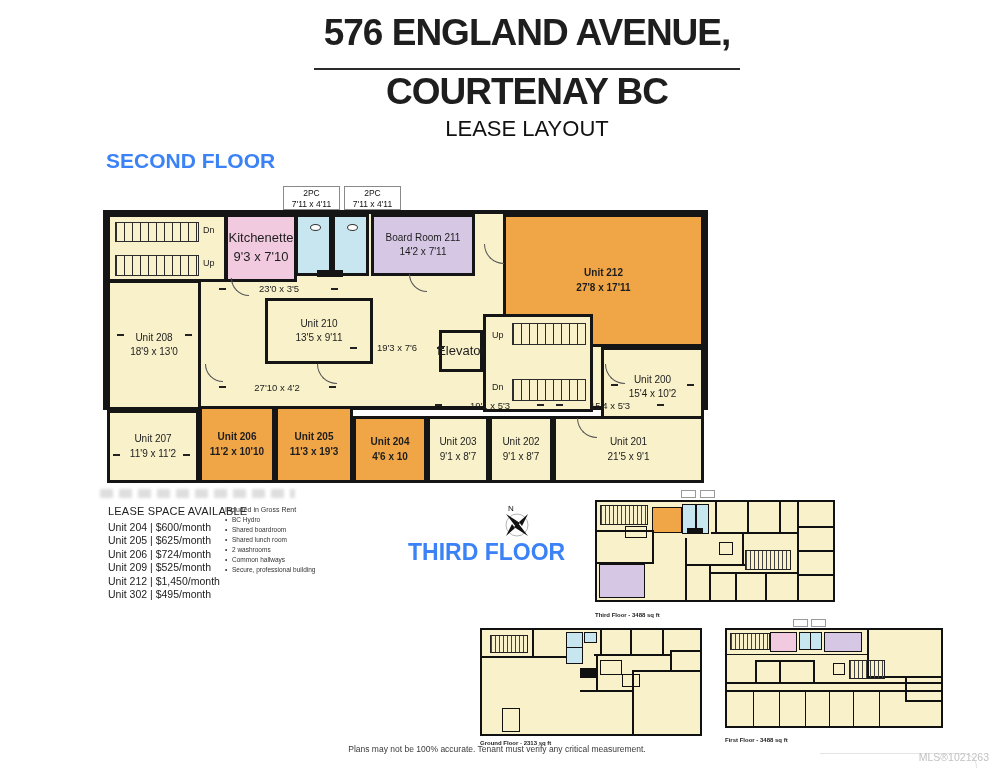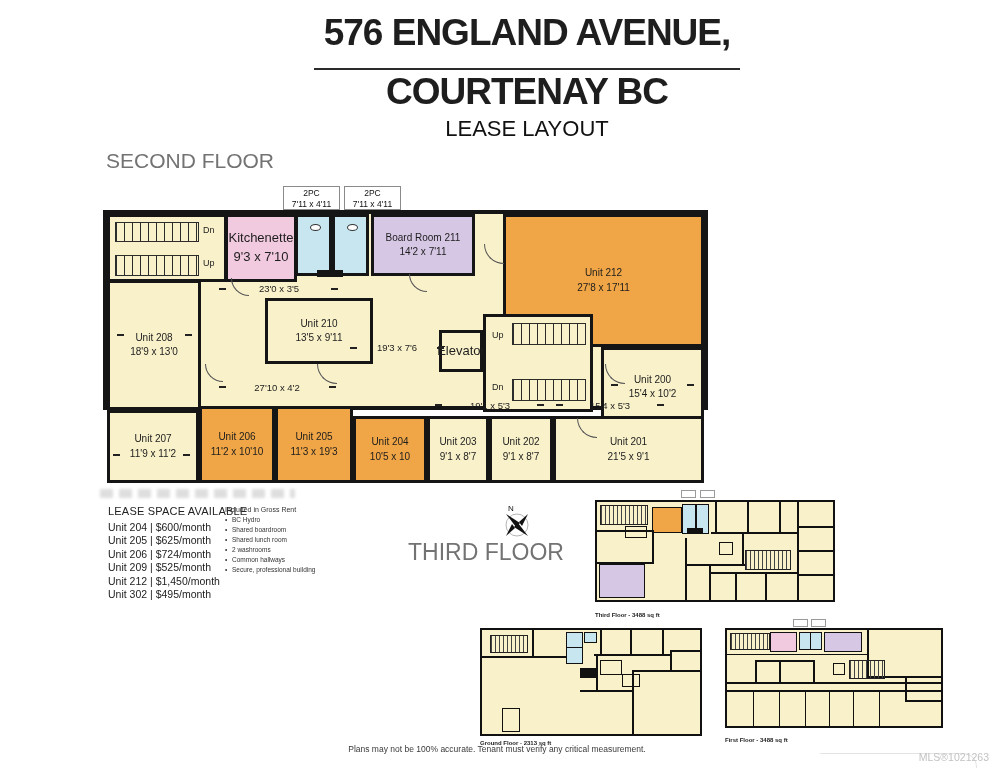--- a/index.html
+++ b/index.html
@@ -9,29 +9,29 @@
   *{margin:0;padding:0;box-sizing:border-box}
   html,body{width:994px;height:768px;background:#fff;overflow:hidden;
     font-family:"Liberation Sans",sans-serif;color:#1e1e1e;position:relative}
 
   
   #title{position:absolute;left:60px;top:12px;width:934px;text-align:center}
   #title .l1{font-size:37px;font-weight:bold;letter-spacing:-1px}
   #title .l1 span{display:inline-block;border-bottom:2px solid #2b2b2b;padding:0 10px 14px 10px}
   #title .l2{font-size:37px;font-weight:bold;letter-spacing:-1px;margin-top:1px}
   #title .sub{font-size:22px;margin-top:3px;color:#111}
-  .floor-head{position:absolute;font-size:21px;font-weight:normal;color:#737373}
+  .floor-head{position:absolute;font-size:21px;font-weight:bold;color:#3b82f6}
 
   
   #plan{position:absolute;left:103px;top:210px;width:605px;height:200px;
     border:4px solid var(--wall);background:var(--cream)}
   .room{position:absolute;border:3px solid var(--wall);background:var(--cream);
     display:flex;flex-direction:column;align-items:center;justify-content:center;
     text-align:center;font-size:10px;line-height:1.45;color:#1d1d1d}
-  .room.orange{background:var(--orange);font-weight:normal}
+  .room.orange{background:var(--orange);font-weight:bold}
   .room.pink{background:var(--pink);font-size:13px}
   .room.blue{background:var(--blue)}
   .room.purple{background:var(--purple)}
   .room .rname,.room .rdims{pointer-events:none}
   .small-label{font-size:13px}
   .corridor-label{position:absolute;font-size:9.5px;text-align:center;color:#1d1d1d}
   .stair-label{position:absolute;font-size:9px;color:#1d1d1d}
   .hatch-v{position:absolute;background-image:repeating-linear-gradient(90deg,#2c2c2c 0,#2c2c2c 1px,transparent 1px,transparent 8px);border:1px solid #2c2c2c}
   .wallbar{position:absolute;background:var(--wall)}
   .tick{position:absolute;background:#222}
@@ -167,21 +167,21 @@
   <div class="room orange" style="left:92px;top:192px;width:76px;height:77px">
     <div class="rname">Unit 206</div>
     <div class="rdims">11'2 x 10'10</div>
   </div>
   <div class="room orange" style="left:168px;top:192px;width:78px;height:77px">
     <div class="rname">Unit 205</div>
     <div class="rdims">11'3 x 19'3</div>
   </div>
   <div class="room orange" style="left:246px;top:202px;width:74px;height:67px">
     <div class="rname">Unit 204</div>
-    <div class="rdims">10'5 x 10</div>
+    <div class="rdims">4'6 x 10</div>
   </div>
   <div class="room" style="left:320px;top:202px;width:62px;height:67px">
     <div class="rname">Unit 203</div>
     <div class="rdims">9'1 x 8'7</div>
   </div>
   <div class="room" style="left:382px;top:202px;width:64px;height:67px">
     <div class="rname">Unit 202</div>
     <div class="rdims">9'1 x 8'7</div>
   </div>
   <div class="room" style="left:446px;top:202px;width:151px;height:67px">

